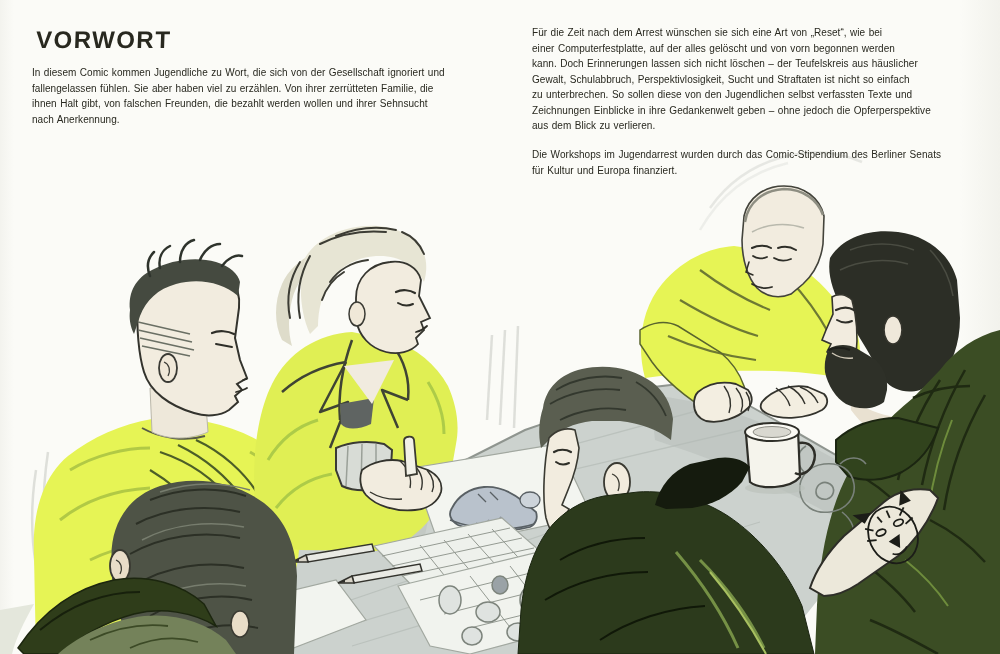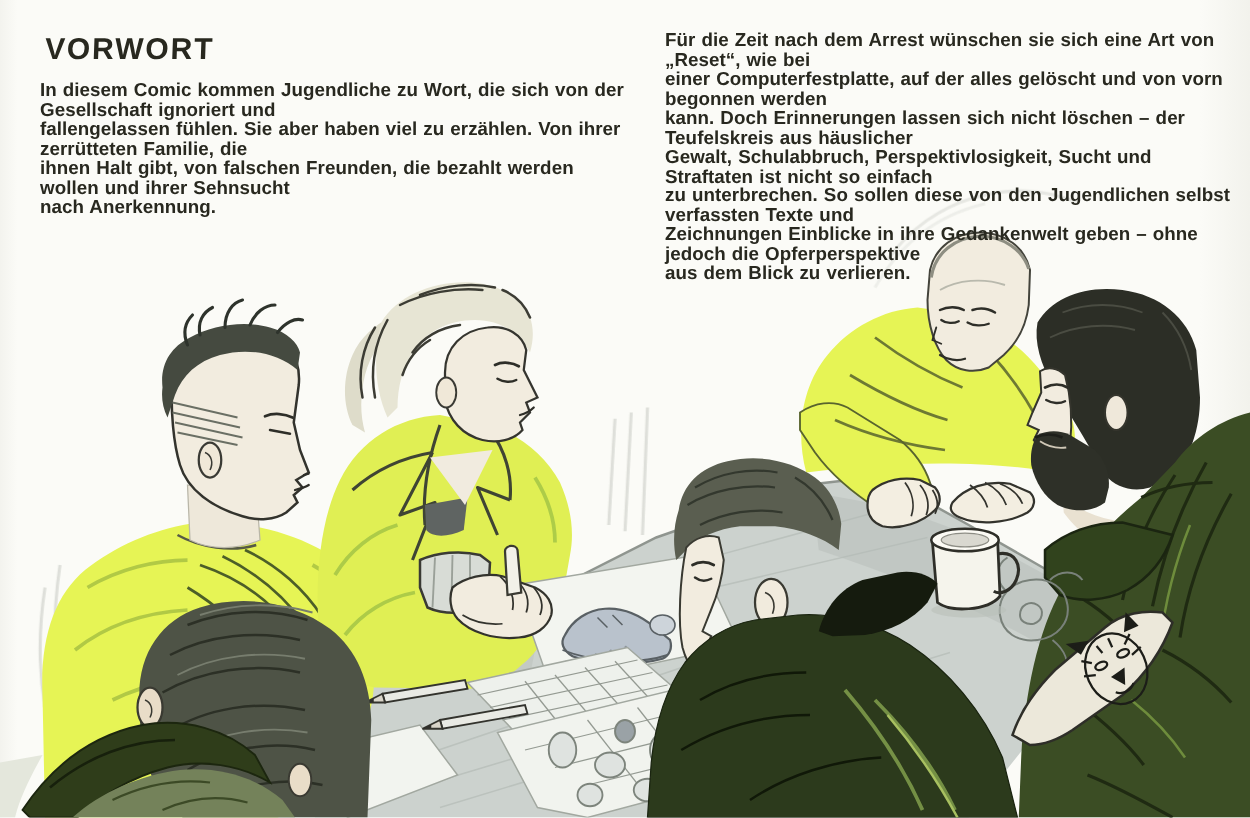--- a/index.html
+++ b/index.html
@@ -13,24 +13,24 @@
   }
   .illustration{position:absolute;left:0;top:0;width:1000px;height:654px;}
   .textlayer{position:absolute;left:0;top:0;width:1000px;height:654px;pointer-events:none;}
   .title{
     position:absolute;left:36px;top:26px;
     font-size:24px;font-weight:bold;letter-spacing:1.5px;
     transform:skewX(-2deg);
   }
   .para{
     position:absolute;
-    font-size:15px;line-height:15.5px;
+    font-size:10px;line-height:15.5px;
     letter-spacing:.05px;word-spacing:.6px;
     white-space:pre-line;
-    font-weight:700;
+    font-weight:400;
   }
   .para.intro{left:32px;top:65px;width:470px;}
   .para.right1{left:532px;top:25px;width:455px;}
   .para.right2{left:532px;top:147px;width:455px;}
 </style>
 </head>
 <body>
 
 <div class="page">
 
@@ -400,15 +400,17 @@
 fallengelassen fühlen. Sie aber haben viel zu erzählen. Von ihrer zerrütteten Familie, die
 ihnen Halt gibt, von falschen Freunden, die bezahlt werden wollen und ihrer Sehnsucht
 nach Anerkennung.</div>
     <div class="para right1">Für die Zeit nach dem Arrest wünschen sie sich eine Art von „Reset“, wie bei
 einer Computerfestplatte, auf der alles gelöscht und von vorn begonnen werden
 kann. Doch Erinnerungen lassen sich nicht löschen – der Teufelskreis aus häuslicher
 Gewalt, Schulabbruch, Perspektivlosigkeit, Sucht und Straftaten ist nicht so einfach
 zu unterbrechen. So sollen diese von den Jugendlichen selbst verfassten Texte und
 Zeichnungen Einblicke in ihre Gedankenwelt geben – ohne jedoch die Opferperspektive
 aus dem Blick zu verlieren.</div>
+    <div class="para right2">Die Workshops im Jugendarrest wurden durch das Comic-Stipendium des Berliner Senats
+für Kultur und Europa finanziert.</div>
   </div>
 
 </div>
 
 </body></html>

